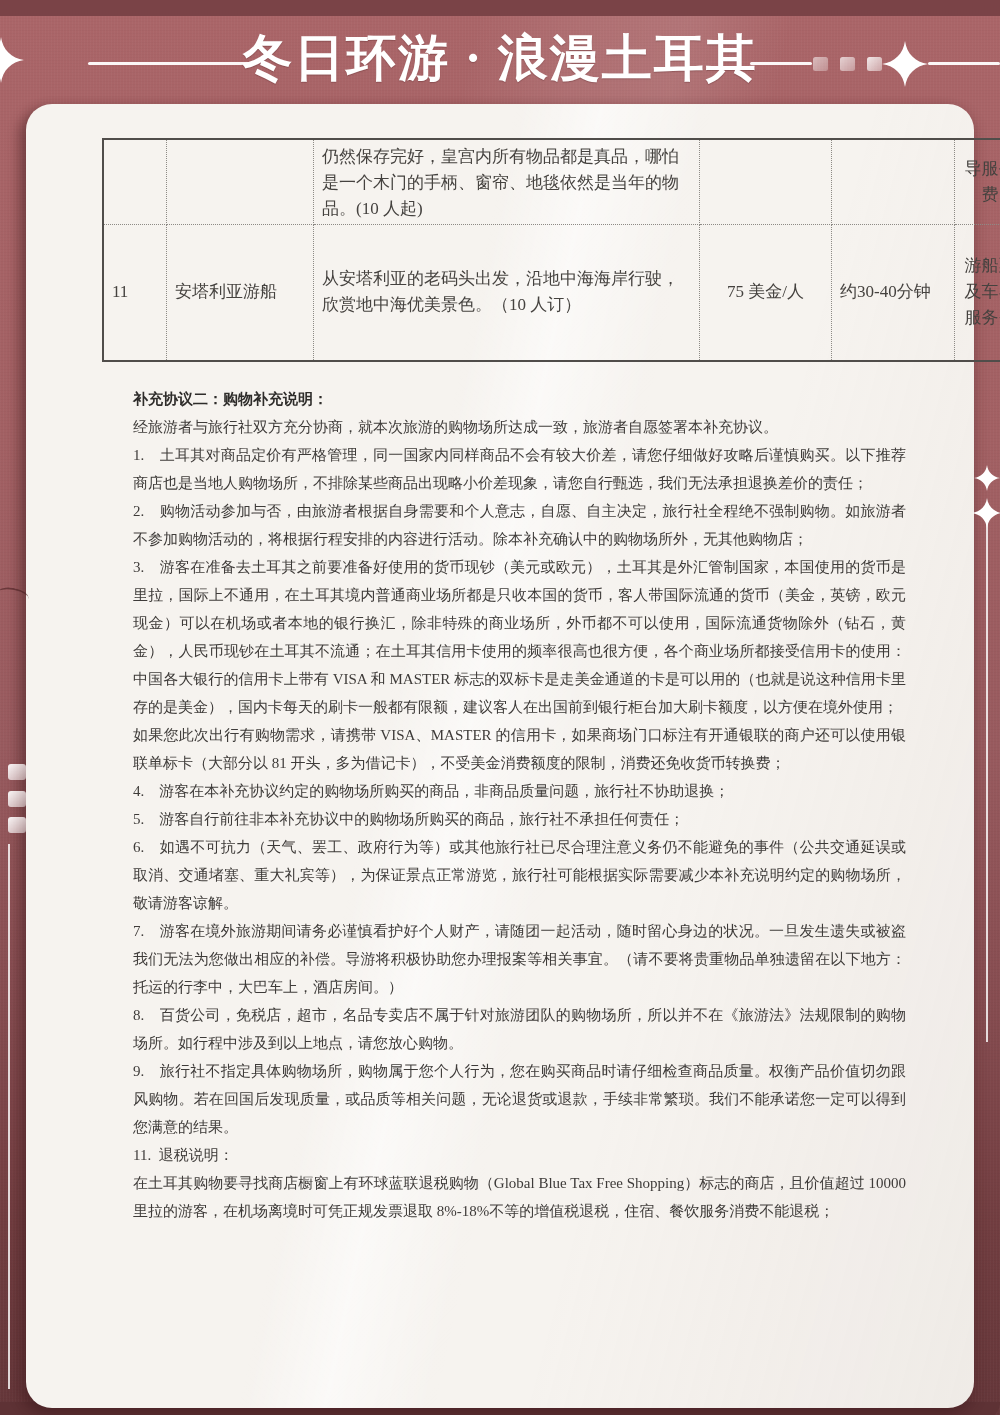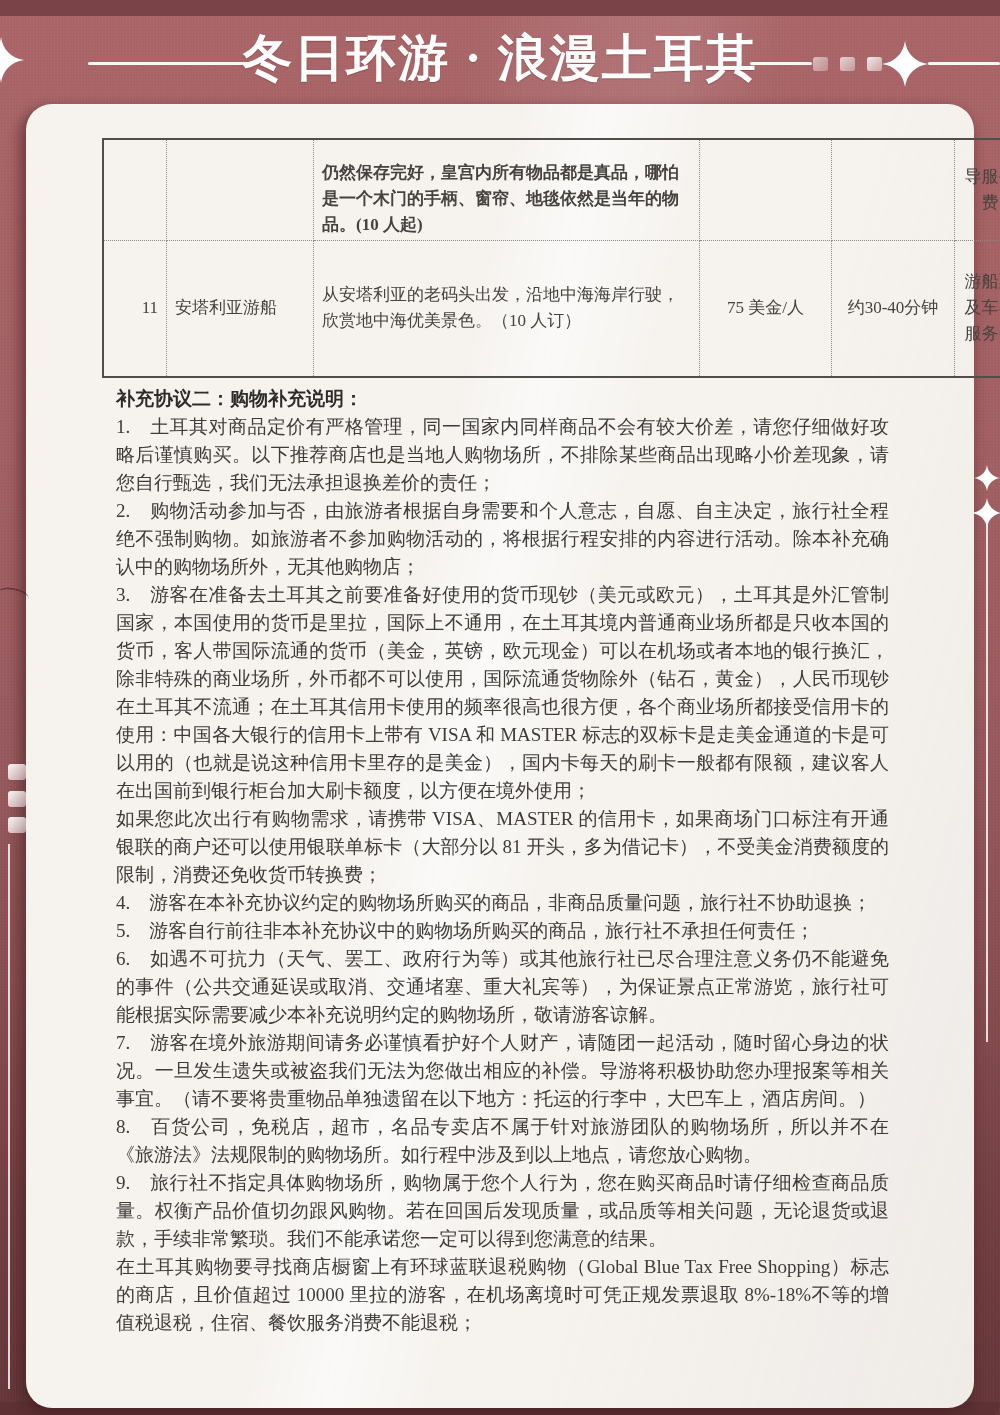--- a/index.html
+++ b/index.html
@@ -57,32 +57,32 @@
       linear-gradient(285deg, rgba(186,166,160,.10) 0%, rgba(186,166,160,0) 35%);
   }
   
   table.itin{
     position:absolute;left:102px;top:122px;width:820px;
     border-collapse:collapse;table-layout:fixed;
     font-size:17px;color:#45423f;
   }
   table.itin{border:2px solid #504d4a;}
   table.itin td{border:1px dotted #8d8a85;padding:2px 8px;line-height:26px;}
-  td.c-num{width:46px;text-align:right;}
+  td.c-num{width:46px;text-align:left;}
   td.c-name{width:130px;text-align:left;}
   td.c-desc{width:369px;text-align:left;vertical-align:middle;}
   td.c-price{width:115px;text-align:center;font-family:Liberation Serif, serif;}
-  td.c-dur{width:106px;text-align:center;}
+  td.c-dur{width:106px;text-align:left;}
   td.c-fee{width:54px;text-align:center;vertical-align:middle;line-height:27px;padding:2px 6px;}
-  tr.r1{height:80px;} tr.r1 td.c-desc{vertical-align:top;padding-top:20px;font-weight:bold;}
+  tr.r1{height:80px;} tr.r1 td.c-desc{vertical-align:top;padding-top:4px;}
   tr.r2{height:136px;}
   
   .notes{
-    position:absolute;left:116px;top:369px;width:773px;
-    font-size:19px;line-height:28px;color:#3e3b39;text-align:justify;
+    position:absolute;left:133px;top:369px;width:773px;
+    font-size:15px;line-height:28px;color:#3e3b39;text-align:justify;
   }
   .notes p{margin:0;}
   .notes .heading{font-weight:bold;color:#2e2c2a;}
   
   .l-sq{
     position:absolute;left:8px;width:18px;height:16px;border-radius:3px;
     background:linear-gradient(135deg, rgba(255,255,255,.95), rgba(255,255,255,.45));
     filter:blur(.4px);
   }
   .v-line{position:absolute;width:1.5px;background:rgba(255,255,255,.8);}
@@ -143,30 +143,32 @@
       <td class="c-desc">从安塔利亚的老码头出发，沿地中海海岸行驶，欣赏地中海优美景色。（10 人订）</td>
       <td class="c-price">75 美金/人</td>
       <td class="c-dur">约30-40分钟</td>
       <td class="c-fee">游船票及车导服务费</td>
     </tr>
   </tbody>
     </table>
 
   <div class="notes">
     <p class="heading">补充协议二：购物补充说明：</p>
+    <p>经旅游者与旅行社双方充分协商，就本次旅游的购物场所达成一致，旅游者自愿签署本补充协议。</p>
     <p>1.　土耳其对商品定价有严格管理，同一国家内同样商品不会有较大价差，请您仔细做好攻略后谨慎购买。以下推荐商店也是当地人购物场所，不排除某些商品出现略小价差现象，请您自行甄选，我们无法承担退换差价的责任；</p>
     <p>2.　购物活动参加与否，由旅游者根据自身需要和个人意志，自愿、自主决定，旅行社全程绝不强制购物。如旅游者不参加购物活动的，将根据行程安排的内容进行活动。除本补充确认中的购物场所外，无其他购物店；</p>
     <p>3.　游客在准备去土耳其之前要准备好使用的货币现钞（美元或欧元），土耳其是外汇管制国家，本国使用的货币是里拉，国际上不通用，在土耳其境内普通商业场所都是只收本国的货币，客人带国际流通的货币（美金，英镑，欧元现金）可以在机场或者本地的银行换汇，除非特殊的商业场所，外币都不可以使用，国际流通货物除外（钻石，黄金），人民币现钞在土耳其不流通；在土耳其信用卡使用的频率很高也很方便，各个商业场所都接受信用卡的使用：中国各大银行的信用卡上带有 VISA 和 MASTER 标志的双标卡是走美金通道的卡是可以用的（也就是说这种信用卡里存的是美金），国内卡每天的刷卡一般都有限额，建议客人在出国前到银行柜台加大刷卡额度，以方便在境外使用；</p>
     <p>如果您此次出行有购物需求，请携带 VISA、MASTER 的信用卡，如果商场门口标注有开通银联的商户还可以使用银联单标卡（大部分以 81 开头，多为借记卡），不受美金消费额度的限制，消费还免收货币转换费；</p>
     <p>4.　游客在本补充协议约定的购物场所购买的商品，非商品质量问题，旅行社不协助退换；</p>
     <p>5.　游客自行前往非本补充协议中的购物场所购买的商品，旅行社不承担任何责任；</p>
     <p>6.　如遇不可抗力（天气、罢工、政府行为等）或其他旅行社已尽合理注意义务仍不能避免的事件（公共交通延误或取消、交通堵塞、重大礼宾等），为保证景点正常游览，旅行社可能根据实际需要减少本补充说明约定的购物场所，敬请游客谅解。</p>
     <p>7.　游客在境外旅游期间请务必谨慎看护好个人财产，请随团一起活动，随时留心身边的状况。一旦发生遗失或被盗我们无法为您做出相应的补偿。导游将积极协助您办理报案等相关事宜。（请不要将贵重物品单独遗留在以下地方：托运的行李中，大巴车上，酒店房间。）</p>
     <p>8.　百货公司，免税店，超市，名品专卖店不属于针对旅游团队的购物场所，所以并不在《旅游法》法规限制的购物场所。如行程中涉及到以上地点，请您放心购物。</p>
     <p>9.　旅行社不指定具体购物场所，购物属于您个人行为，您在购买商品时请仔细检查商品质量。权衡产品价值切勿跟风购物。若在回国后发现质量，或品质等相关问题，无论退货或退款，手续非常繁琐。我们不能承诺您一定可以得到您满意的结果。</p>
+    <p>11. 退税说明：</p>
     <p>在土耳其购物要寻找商店橱窗上有环球蓝联退税购物（Global Blue Tax Free Shopping）标志的商店，且价值超过 10000 里拉的游客，在机场离境时可凭正规发票退取 8%-18%不等的增值税退税，住宿、餐饮服务消费不能退税；</p>
   </div>
 
   <div class="crease"></div>
   <div class="l-sq" style="top:748px;"></div>
   <div class="l-sq" style="top:775px;"></div>
   <div class="l-sq" style="top:801px;"></div>
   <div class="v-line left"></div>
 
   <div class="sparkle" style="left:974px;top:449px;width:26px;height:26px;">

